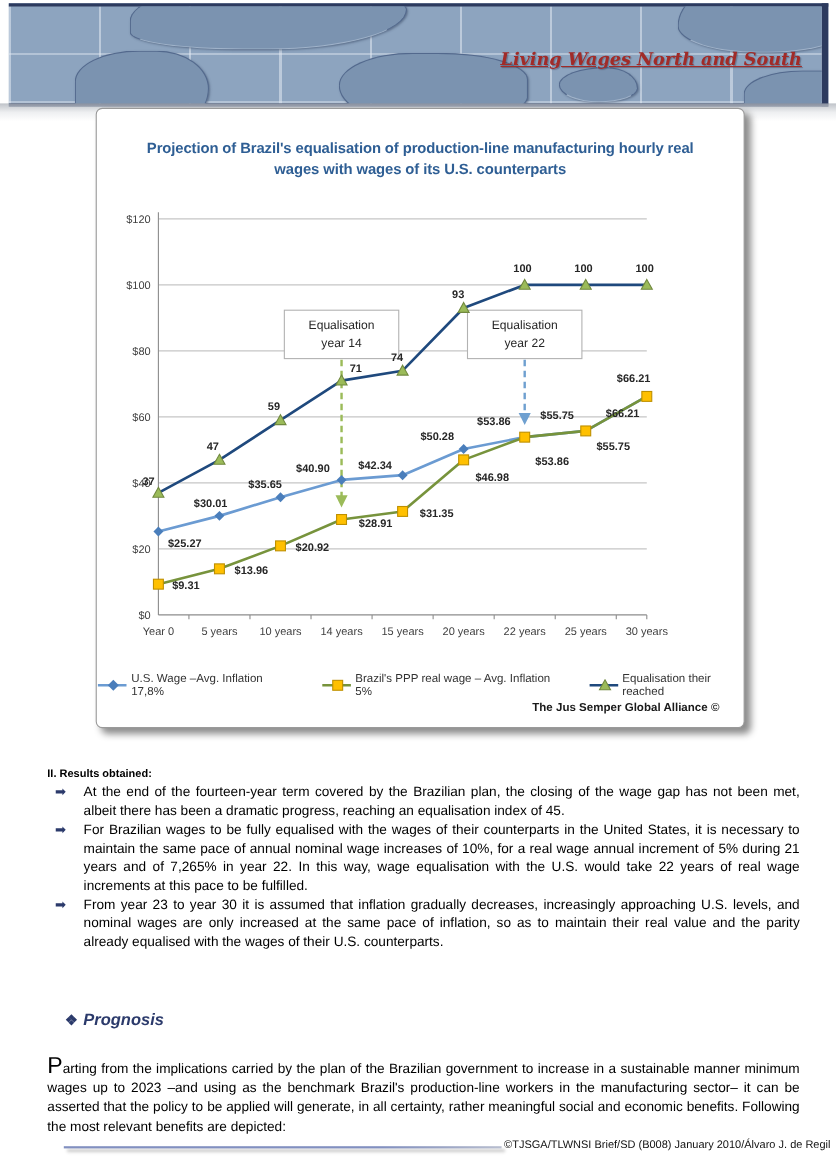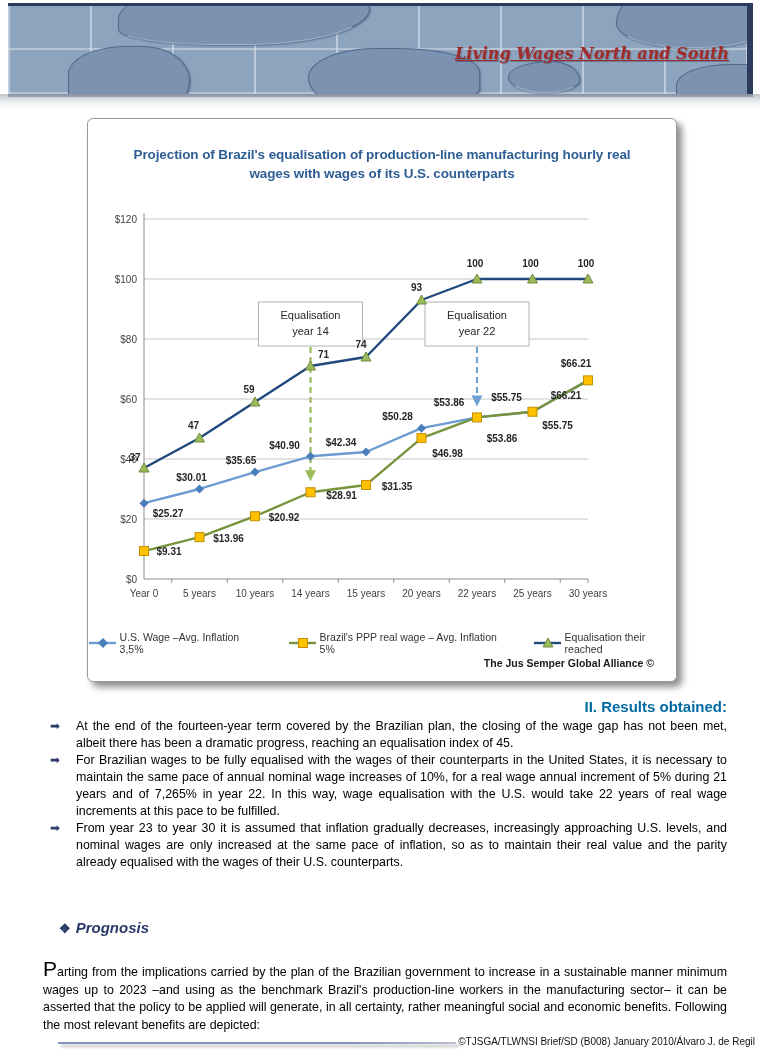--- a/index.html
+++ b/index.html
@@ -25,34 +25,34 @@
   .hdr-title{position:absolute;left:14px;top:20px;width:400px;margin:0;
        font-size:17px;line-height:22px;font-weight:bold;color:#f7f3e4;
        text-shadow:1px 1px 2px rgba(20,30,50,.65);}
   .hdr-brand{position:absolute;right:18px;top:38px;
        font-family:"DejaVu Serif",serif;font-style:italic;font-weight:bold;
        font-size:16px;color:#a12b28;text-shadow:1px 1px 1px rgba(40,40,60,.35);text-decoration:underline;}
   .hdr-shadow{position:absolute;left:0;top:94px;width:760px;height:18px;
        background:linear-gradient(#a9aeb6,#e8eaec 45%,#ffffff 90%);opacity:.75;}
 
   
-  .chart-card{position:absolute;left:87px;top:118px;width:588px;height:562px;
+  .chart-card{position:absolute;left:87px;top:98px;width:588px;height:562px;
        background:#fff;border:1px solid #9a9a9a;border-radius:6px;
        box-shadow:5px 5px 7px rgba(0,0,0,.45);}
   .chart-title{position:absolute;left:44px;top:26px;width:500px;margin:0;text-align:center;
        font-size:13.5px;line-height:19px;font-weight:bold;color:#2e5e94;letter-spacing:-.1px;}
   #chart-svg{position:absolute;left:0;top:0;width:588px;height:562px;}
   .chart-legend{position:absolute;left:0;top:512px;width:588px;display:flex;
        justify-content:center;gap:34px;align-items:center;}
   .legend-item{display:flex;align-items:center;gap:4px;font-size:10.5px;color:#333;}
   .chart-credit{position:absolute;right:22px;top:538px;font-size:10.5px;font-weight:bold;color:#1a1a1a;}
 
   
   .results{position:absolute;left:43px;top:698px;width:684px;}
-  .results h3{margin:0 0 3px 0;font-size:15px;color:#0369a1;text-align:right;}
+  .results h3{margin:0 0 3px 0;font-size:10px;color:#000000;}
   .results ul{margin:0;padding:0;list-style:none;}
   .results li{position:relative;padding-left:33px;text-align:justify;
        font-size:12.4px;line-height:17px;margin:0;}
   .results li .arrow{position:absolute;left:7px;top:0;color:#2b3a6b;font-size:12px;}
 
   
   .prognosis{position:absolute;left:43px;top:903px;width:684px;}
   .prognosis h3{margin:16px;font-size:15px;color:#2b3a6b;}
   .prognosis .dia{font-style:normal;font-size:13px;margin-right:5px;}
   .prognosis .prog-title{font-style:italic;font-weight:bold;}
@@ -190,21 +190,21 @@
         <text x="387" y="148" text-anchor="middle" font-size="10" font-weight="600" fill="#262626">100</text>
         <text x="442.5" y="148" text-anchor="middle" font-size="10" font-weight="600" fill="#262626">100</text>
         <text x="498" y="148" text-anchor="middle" font-size="10" font-weight="600" fill="#262626">100</text>
       </svg>
     <div class="chart-legend" id="chart-legend">
         <span class="legend-item">
           <svg width="30" height="12">
             <line x1="1" y1="6" x2="29" y2="6" stroke="#6b9bd2" stroke-width="2.4"></line>
             <polygon points="15,1 20,6 15,11 10,6" fill="#4a7ebb"></polygon>
           </svg>
-          <span>U.S. Wage –Avg. Inflation 3,5%</span>
+          <span>U.S. Wage –Avg. Inflation 17,8%</span>
         </span>
         <span class="legend-item">
           <svg width="30" height="12">
             <line x1="1" y1="6" x2="29" y2="6" stroke="#77933c" stroke-width="2.4"></line>
             <rect x="10.5" y="1.5" width="9" height="9" fill="#ffc000" stroke="#bf9000"></rect>
           </svg>
           <span>Brazil's PPP real wage – Avg. Inflation 5%</span>
         </span>
         <span class="legend-item">
           <svg width="30" height="12">

